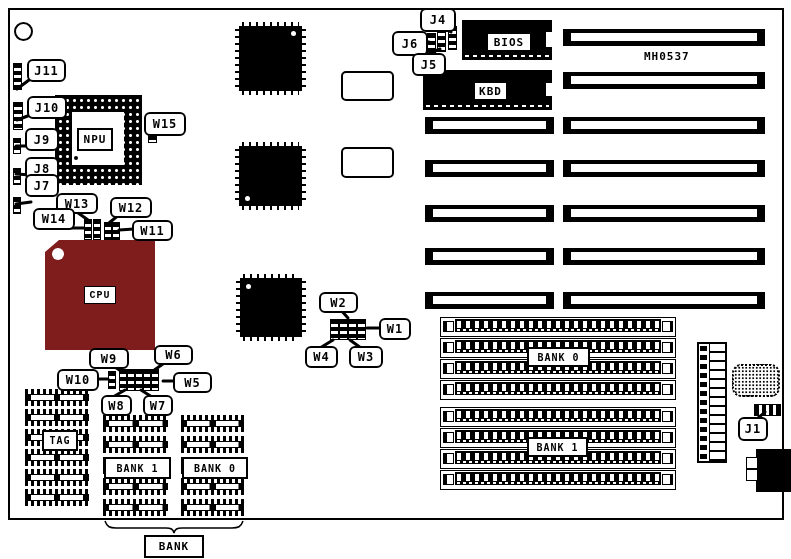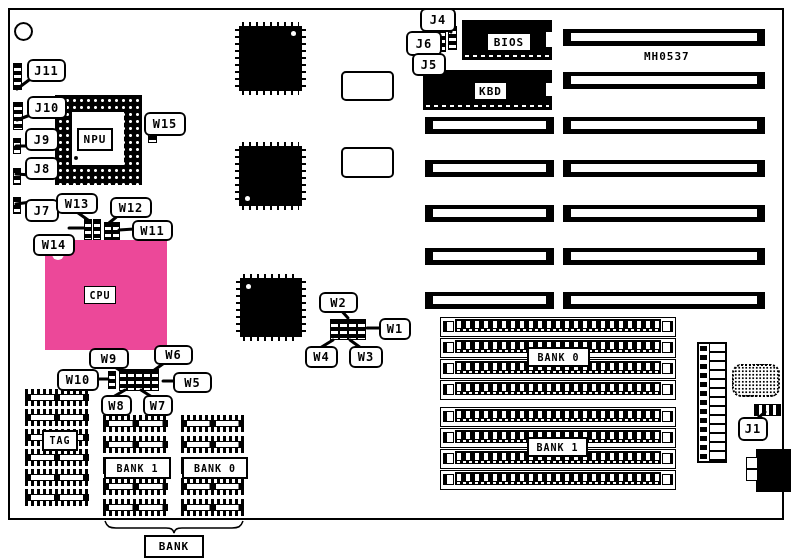--- a/index.html
+++ b/index.html
@@ -59,22 +59,22 @@
   #bios-chip,#kbd-chip{position:absolute;background:#000;}
   .chipdash{position:absolute;left:3px;right:3px;bottom:3px;height:2px;
     background:repeating-linear-gradient(90deg,#fff 0 4px,transparent 4px 8px);}
   .chipnotch{position:absolute;right:0;background:#fff;}
   
   #npu-socket{position:absolute;left:55px;top:95px;width:87px;height:90px;background:
      radial-gradient(circle,#fff 1.3px,transparent 1.6px) 2px 2px/7px 7px repeat,#000;}
   #npu-center{position:absolute;left:72px;top:112px;width:52px;height:53px;background:#fff;z-index:2;}
   #npu-pin1{position:absolute;left:74px;top:156px;width:4px;height:4px;background:#000;border-radius:50%;z-index:3;}
   
-  #cpu-chip{position:absolute;left:45px;top:240px;width:122px;height:110px;background:#ec4899;
-    clip-path:polygon(14px 0,100% 0,100% 100%,0 100%,0 12px);}
+  #cpu-chip{position:absolute;left:45px;top:240px;width:110px;height:110px;background:#7f1d1d;
+    clip-path:polygon(14px 0,100% 0,100% 100%,0 100%,0 12px);font-family:Liberation Mono, monospace;}
   #cpu-pin1{position:absolute;left:7px;top:8px;width:12px;height:12px;border-radius:50%;background:#fff;}
   #cpu-label{position:absolute;left:39px;top:46px;width:30px;height:16px;background:#fff;border:1px solid #000;
     display:flex;align-items:center;justify-content:center;font-size:10px;font-weight:700;letter-spacing:1px;}
   
   #pwr{position:absolute;left:697px;top:342px;width:26px;height:117px;border:2px solid #000;background:#fff;}
   #pwr-pins{position:absolute;left:1px;top:2px;width:7px;bottom:2px;
     background:repeating-linear-gradient(180deg,#000 0 5px,#fff 5px 9px);}
   #pwr-sockets{position:absolute;left:10px;top:0;right:0;bottom:0;border-left:1px solid #000;
     background:repeating-linear-gradient(180deg,#fff 0 7px,#000 7px 9px);}
   
@@ -288,33 +288,33 @@
     </div>
   <div class="callout" style="left:27px;top:96px;width:36px;height:19px">
       <span>J10</span>
     </div>
   <div class="callout" style="left:25px;top:128px;width:30px;height:19px">
       <span>J9</span>
     </div>
   <div class="callout" style="left:25px;top:157px;width:30px;height:19px">
       <span>J8</span>
     </div>
-  <div class="callout" style="left:25px;top:199px;width:30px;height:19px">
+  <div class="callout" style="left:25px;top:174px;width:30px;height:19px">
       <span>J7</span>
     </div>
   <div class="callout" style="left:144px;top:112px;width:38px;height:20px">
       <span>W15</span>
     </div>
   <div class="callout" style="left:56px;top:193px;width:38px;height:17px">
       <span>W13</span>
     </div>
   <div class="callout" style="left:110px;top:197px;width:38px;height:17px">
       <span>W12</span>
     </div>
-  <div class="callout" style="left:33px;top:234px;width:38px;height:18px">
+  <div class="callout" style="left:33px;top:208px;width:38px;height:18px">
       <span>W14</span>
     </div>
   <div class="callout" style="left:132px;top:220px;width:37px;height:17px">
       <span>W11</span>
     </div>
   <div class="callout" style="left:89px;top:348px;width:36px;height:17px">
       <span>W9</span>
     </div>
   <div class="callout" style="left:154px;top:345px;width:35px;height:16px">
       <span>W6</span>
@@ -339,21 +339,21 @@
     </div>
   <div class="callout" style="left:305px;top:346px;width:29px;height:18px">
       <span>W4</span>
     </div>
   <div class="callout" style="left:349px;top:346px;width:30px;height:18px">
       <span>W3</span>
     </div>
   <div class="callout" style="left:420px;top:8px;width:32px;height:20px">
       <span>J4</span>
     </div>
-  <div class="callout" style="left:406px;top:31px;width:32px;height:21px">
+  <div class="callout" style="left:392px;top:31px;width:32px;height:21px">
       <span>J6</span>
     </div>
   <div class="callout" style="left:412px;top:53px;width:30px;height:19px">
       <span>J5</span>
     </div>
   <div class="callout" style="left:738px;top:417px;width:26px;height:20px">
       <span>J1</span>
     </div>
 
 </div>

